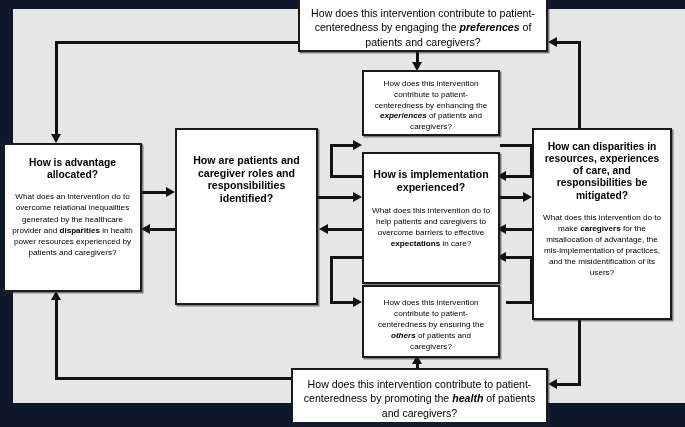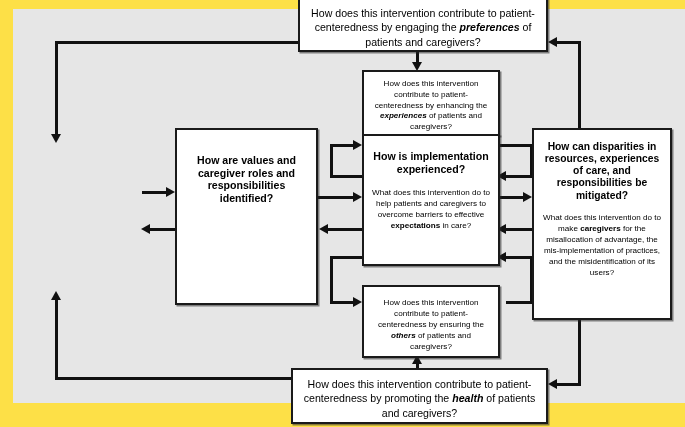--- a/index.html
+++ b/index.html
@@ -1,16 +1,16 @@
 <!DOCTYPE html>
 <html><head>
 <meta charset="utf-8">
 <style>
   html,body{margin:0;padding:0;background:#fff;}
-  #stage{position:relative;width:685px;height:427px;background:#fde047;
+  #stage{position:relative;width:685px;height:427px;background:#0f172a;
          font-family:"Liberation Sans", sans-serif;overflow:hidden;}
   .graybg{position:absolute;left:13px;top:9px;width:672px;height:394px;background:#e6e6e6;}
   .box{position:absolute;background:#ffffff;border:2.2px solid #1a1a1a;
        box-sizing:border-box;display:flex;flex-direction:column;
        align-items:center;justify-content:flex-start;
        text-align:center;color:#000;box-shadow:1.5px 1.5px 0 rgba(40,40,40,.55);}
   .box .title{font-weight:bold;line-height:1.18;}
   .box .body{line-height:1.2;}
   .box b{font-weight:bold;}
   .box i{font-style:italic;font-weight:bold;}
@@ -25,21 +25,21 @@
   #box-capabilities .body{line-height:1.34;}
 
   #box-advantage{left:3px;top:143px;width:139px;height:149px;padding:12px 7px 0;font-size:8.1px;}
   #box-advantage .title{font-size:10.3px;margin-bottom:10px;}
   #box-advantage .body{line-height:1.38;}
 
   #box-roles{left:175px;top:128px;width:143px;height:177px;padding:24px 9px 0;font-size:8.1px;}
   #box-roles .title{font-size:10.6px;margin-bottom:14px;}
   #box-roles .body{line-height:1.38;}
 
-  #box-implementation{left:362px;top:134px;width:138px;height:132px;padding:14px 7px 0;font-size:8.1px;}
+  #box-implementation{left:362px;top:152px;width:138px;height:132px;padding:14px 7px 0;font-size:8.1px;}
   #box-implementation .title{font-size:10.6px;margin-bottom:12px;}
   #box-implementation .body{line-height:1.36;}
 
   #box-disparities{left:532px;top:128px;width:140px;height:192px;padding:11px 7px 0;font-size:8.1px;}
   #box-disparities .title{font-size:10.3px;margin-bottom:10px;text-align:center;}
   #box-disparities .body{line-height:1.36;}
 
   #box-dignity{left:362px;top:285px;width:138px;height:73px;padding:8px 7px 0;
       justify-content:center;font-size:8.1px;}
   #box-dignity .body{line-height:1.34;}
@@ -124,23 +124,27 @@
   <div class="ah ah-l" style="left:548px;top:379.2px;"></div>
 
   <div class="box" id="box-preferences">
     <div class="body">How does this intervention contribute to patient-centeredness by engaging the <i>preferences</i> of patients and caregivers?</div>
   </div>
 
   <div class="box" id="box-capabilities">
     <div class="body">How does this intervention contribute to patient-centeredness by enhancing the <i>experiences</i> of patients and caregivers?</div>
   </div>
 
+  <div class="box" id="box-advantage">
+    <div class="title">How is advantage allocated?</div>
+    <div class="body">What does an intervention do to overcome relational inequalities generated by the healthcare provider and <b>disparities</b> in health power resources experienced by patients and caregivers?</div>
+  </div>
 
   <div class="box" id="box-roles">
-    <div class="title">How are values and caregiver roles and responsibilities identified?</div>
+    <div class="title">How are patients and caregiver roles and responsibilities identified?</div>
   </div>
 
   <div class="box" id="box-implementation">
     <div class="title">How is implementation experienced?</div>
     <div class="body">What does this intervention do to help patients and caregivers to overcome barriers to effective <b>expectations</b> in care?</div>
   </div>
 
   <div class="box" id="box-disparities">
     <div class="title">How can disparities in resources, experiences of care, and responsibilities be mitigated?</div>
     <div class="body">What does this intervention do to make <b>caregivers</b> for the misallocation of advantage, the mis-implementation of practices, and the misidentification of its users?</div>

